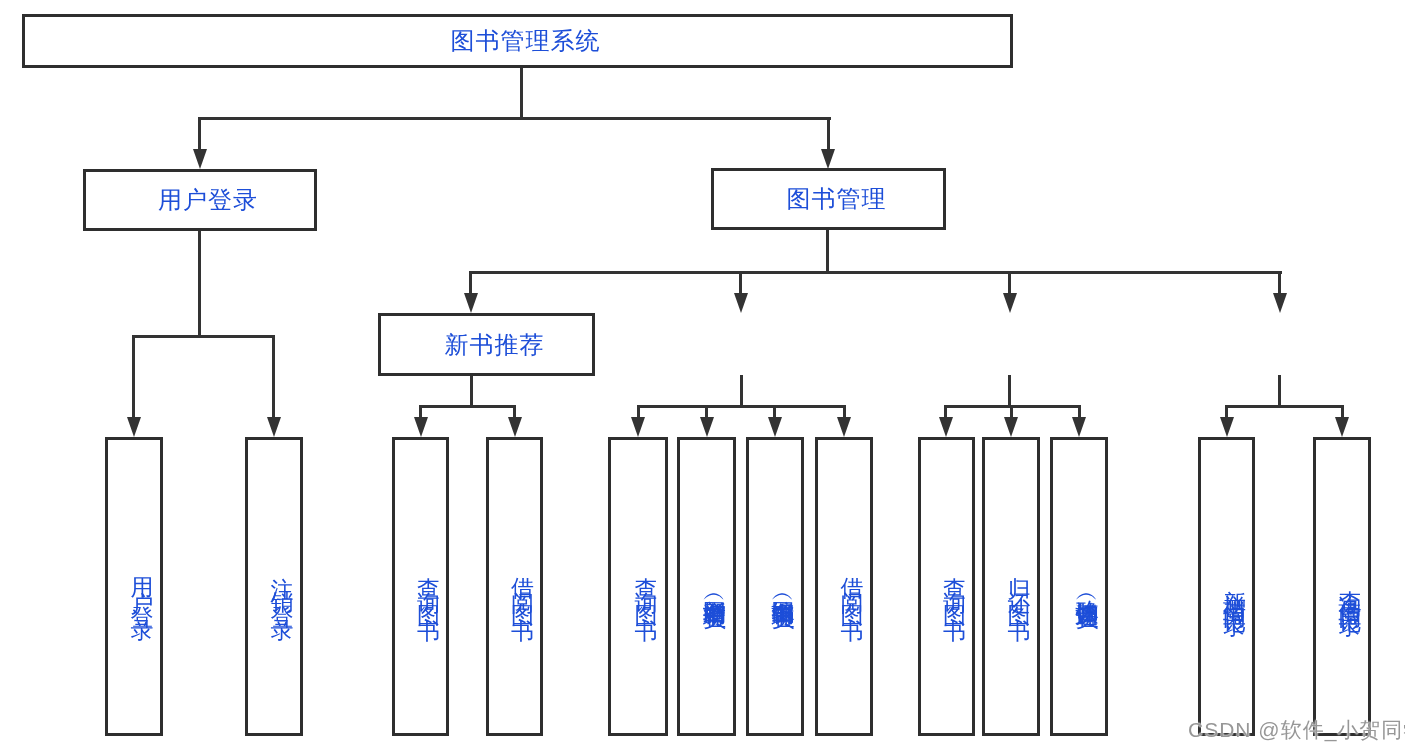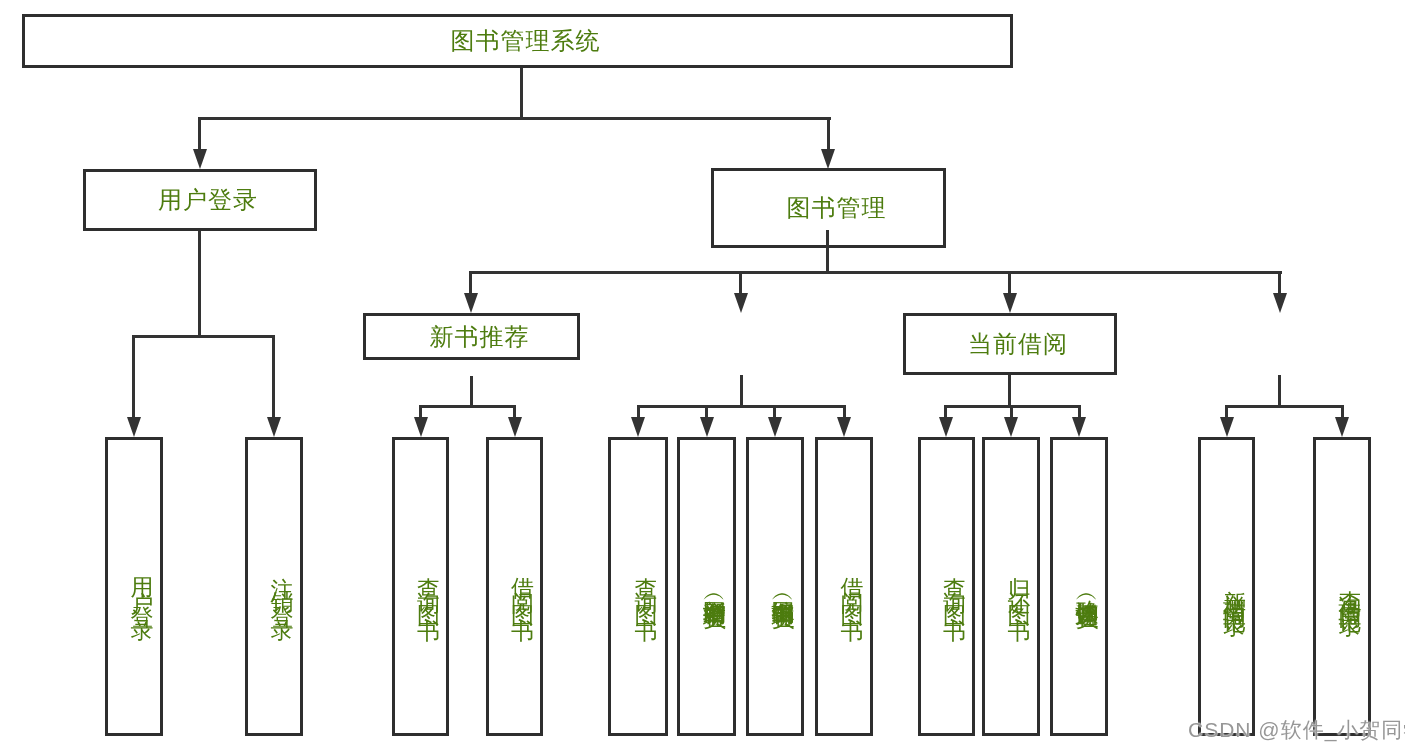--- a/index.html
+++ b/index.html
@@ -3,21 +3,21 @@
 <meta charset="utf-8">
 <style>
   html,body{margin:0;padding:0;background:#fff;}
   .canvas{
     position:relative;width:1405px;height:747px;background:#fff;
     font-family:"Liberation Sans","DejaVu Sans",sans-serif;color:#333;overflow:hidden;
   }
   .box{
     position:absolute;box-sizing:border-box;border:3px solid #2e2e2e;background:#fff;
     display:flex;align-items:center;justify-content:center;
-    font-size:24px;color:#4d7c0f;letter-spacing:1px;white-space:nowrap;padding-left:16px;
+    font-size:24px;color:#1d4ed8;letter-spacing:1px;white-space:nowrap;padding-left:16px;
   }
   .leaf{font-size:23px;}
   .leaf .vtext{
     writing-mode:vertical-rl;text-orientation:mixed;line-height:1;
     display:block;white-space:nowrap;
   }
   .ls4{letter-spacing:14px;}
   .ls6{letter-spacing:5px;}
   .ls9{letter-spacing:1px;}
   .line{position:absolute;background:#333;}
@@ -36,29 +36,26 @@
 
 <div class="canvas">
 
   <div class="box" style="left:22px;top:14px;width:991px;height:54px">
     <span>图书管理系统</span>
   </div>
 
   <div class="box" style="left:83px;top:169px;width:234px;height:62px">
     <span>用户登录</span>
   </div>
-  <div class="box" style="left:711px;top:168px;width:235px;height:80px">
+  <div class="box" style="left:711px;top:168px;width:235px;height:62px">
     <span>图书管理</span>
   </div>
 
-  <div class="box" style="left:363px;top:313px;width:217px;height:47px">
+  <div class="box" style="left:378px;top:313px;width:217px;height:63px">
     <span>新书推荐</span>
-  </div>
-  <div class="box" style="left:903px;top:313px;width:214px;height:62px">
-    <span>当前借阅</span>
   </div>
 
   <div class="box leaf" style="left:105px;top:437px;width:58px;height:299px">
     <span class="vtext ls4">用户登录</span>
   </div>
   <div class="box leaf" style="left:245px;top:437px;width:58px;height:299px">
     <span class="vtext ls4">注销登录</span>
   </div>
 
   <div class="box leaf" style="left:392px;top:437px;width:57px;height:299px">

